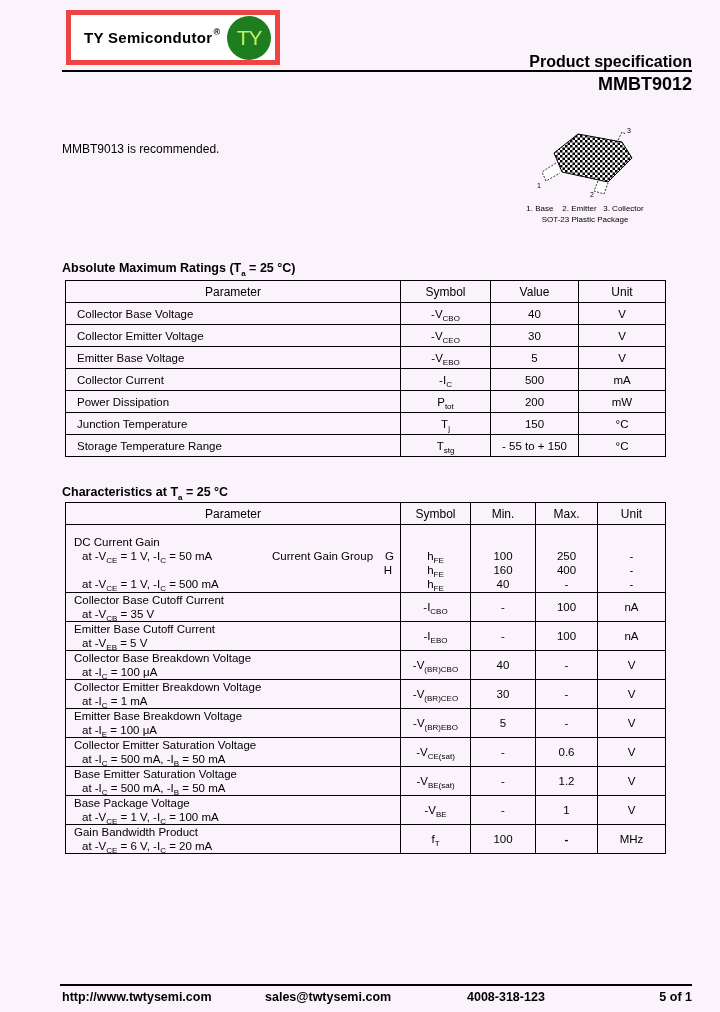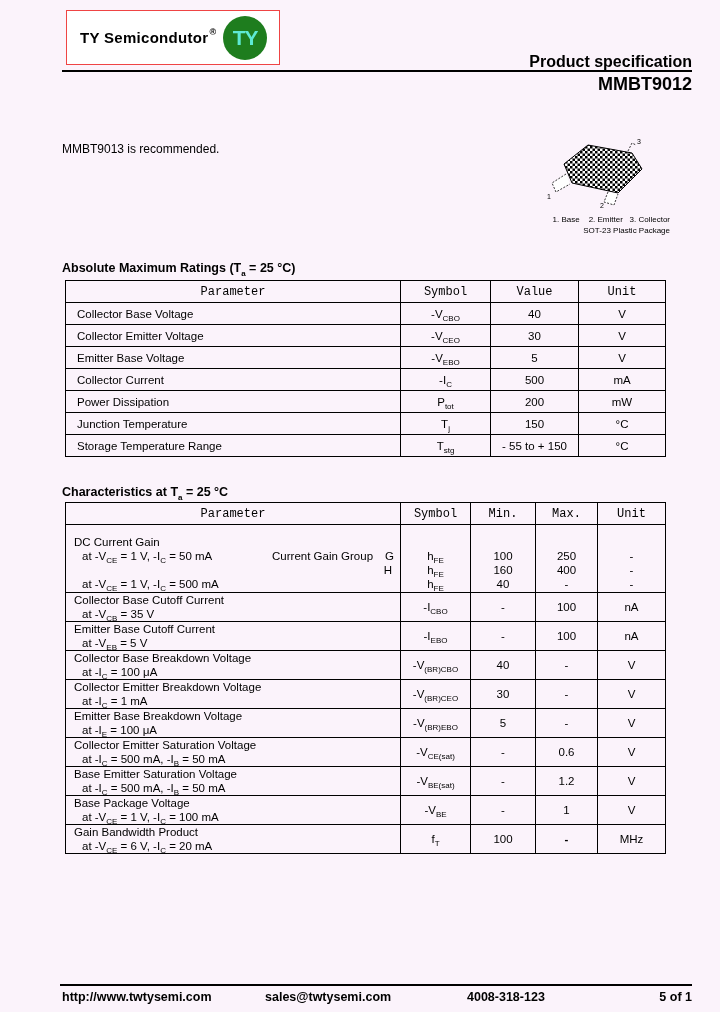--- a/index.html
+++ b/index.html
@@ -9,49 +9,49 @@
     font-family:"Liberation Sans", sans-serif;
     color:#000;
     position:relative;
     -webkit-font-smoothing:antialiased;
   }
   .page { position:absolute; inset:0; overflow:hidden; }
 
   
   .logo-box {
     position:absolute; left:66px; top:10px; width:214px; height:55px;
-    background:#ffffff; border:1px solid #ef4444; box-sizing:border-box;
+    background:#ffffff; border:5px solid #ef4444; box-sizing:border-box;
     display:flex; align-items:center; padding-left:13px;
   }
   .logo-text { font-weight:bold; font-size:15px; letter-spacing:0.3px; white-space:nowrap; }
   .reg { font-size:9px; position:relative; top:-6px; margin-left:1px; font-weight:bold; }
   .logo-circle {
     width:44px; height:44px; border-radius:50%;
-    background:#1e7d1e; color:#5eead4; margin-left:7px;
+    background:#1e7d1e; color:#bef264; margin-left:7px;
     display:flex; align-items:center; justify-content:center;
-    font-weight:bold; font-size:21px; letter-spacing:-1px;
+    font-weight:normal; font-size:21px; letter-spacing:-1px;
   }
   .spec-label { position:absolute; right:28px; top:53px; font-weight:bold; font-size:16px; }
   .top-rule { position:absolute; left:62px; right:28px; top:70px; height:2px; background:#000; }
   .part-number { position:absolute; right:28px; top:74px; font-weight:bold; font-size:18px; }
 
   
   .intro { position:absolute; left:62px; top:139px; font-size:12px; line-height:20px; }
-  .figure { position:absolute; left:500px; top:136px; width:170px; text-align:right; }
+  .figure { position:absolute; left:500px; top:125px; width:170px; text-align:center; }
   .fig-cap { font-size:8px; line-height:11px; white-space:pre; }
 
   
   .section-title { position:absolute; left:62px; font-weight:bold; font-size:12.5px; }
   #amr-title  { top:261px;text-align:right; }
   #char-title { top:485px; }
 
   
   table { border-collapse:collapse; table-layout:fixed; }
   td, th { border:1px solid #000; padding:0; font-size:11.5px; font-weight:normal; overflow:hidden; }
-  th { font-size:12px; text-align:center;font-family:Liberation Mono, monospace; }
+  th { font-size:12px; text-align:center; }
   .c { text-align:center; vertical-align:middle; }
   .param { text-align:left; vertical-align:middle; }
   .param .pline { line-height:14px; min-height:14px; }
   .name { padding-left:8px; }
   .cond { padding-left:16px; }
   .single { padding-left:11px; }
   sub { font-size:8px; line-height:0; }
 
   #amr-table  { position:absolute; left:65px; top:280px; width:600px; }
   #amr-table th { height:21px; }

